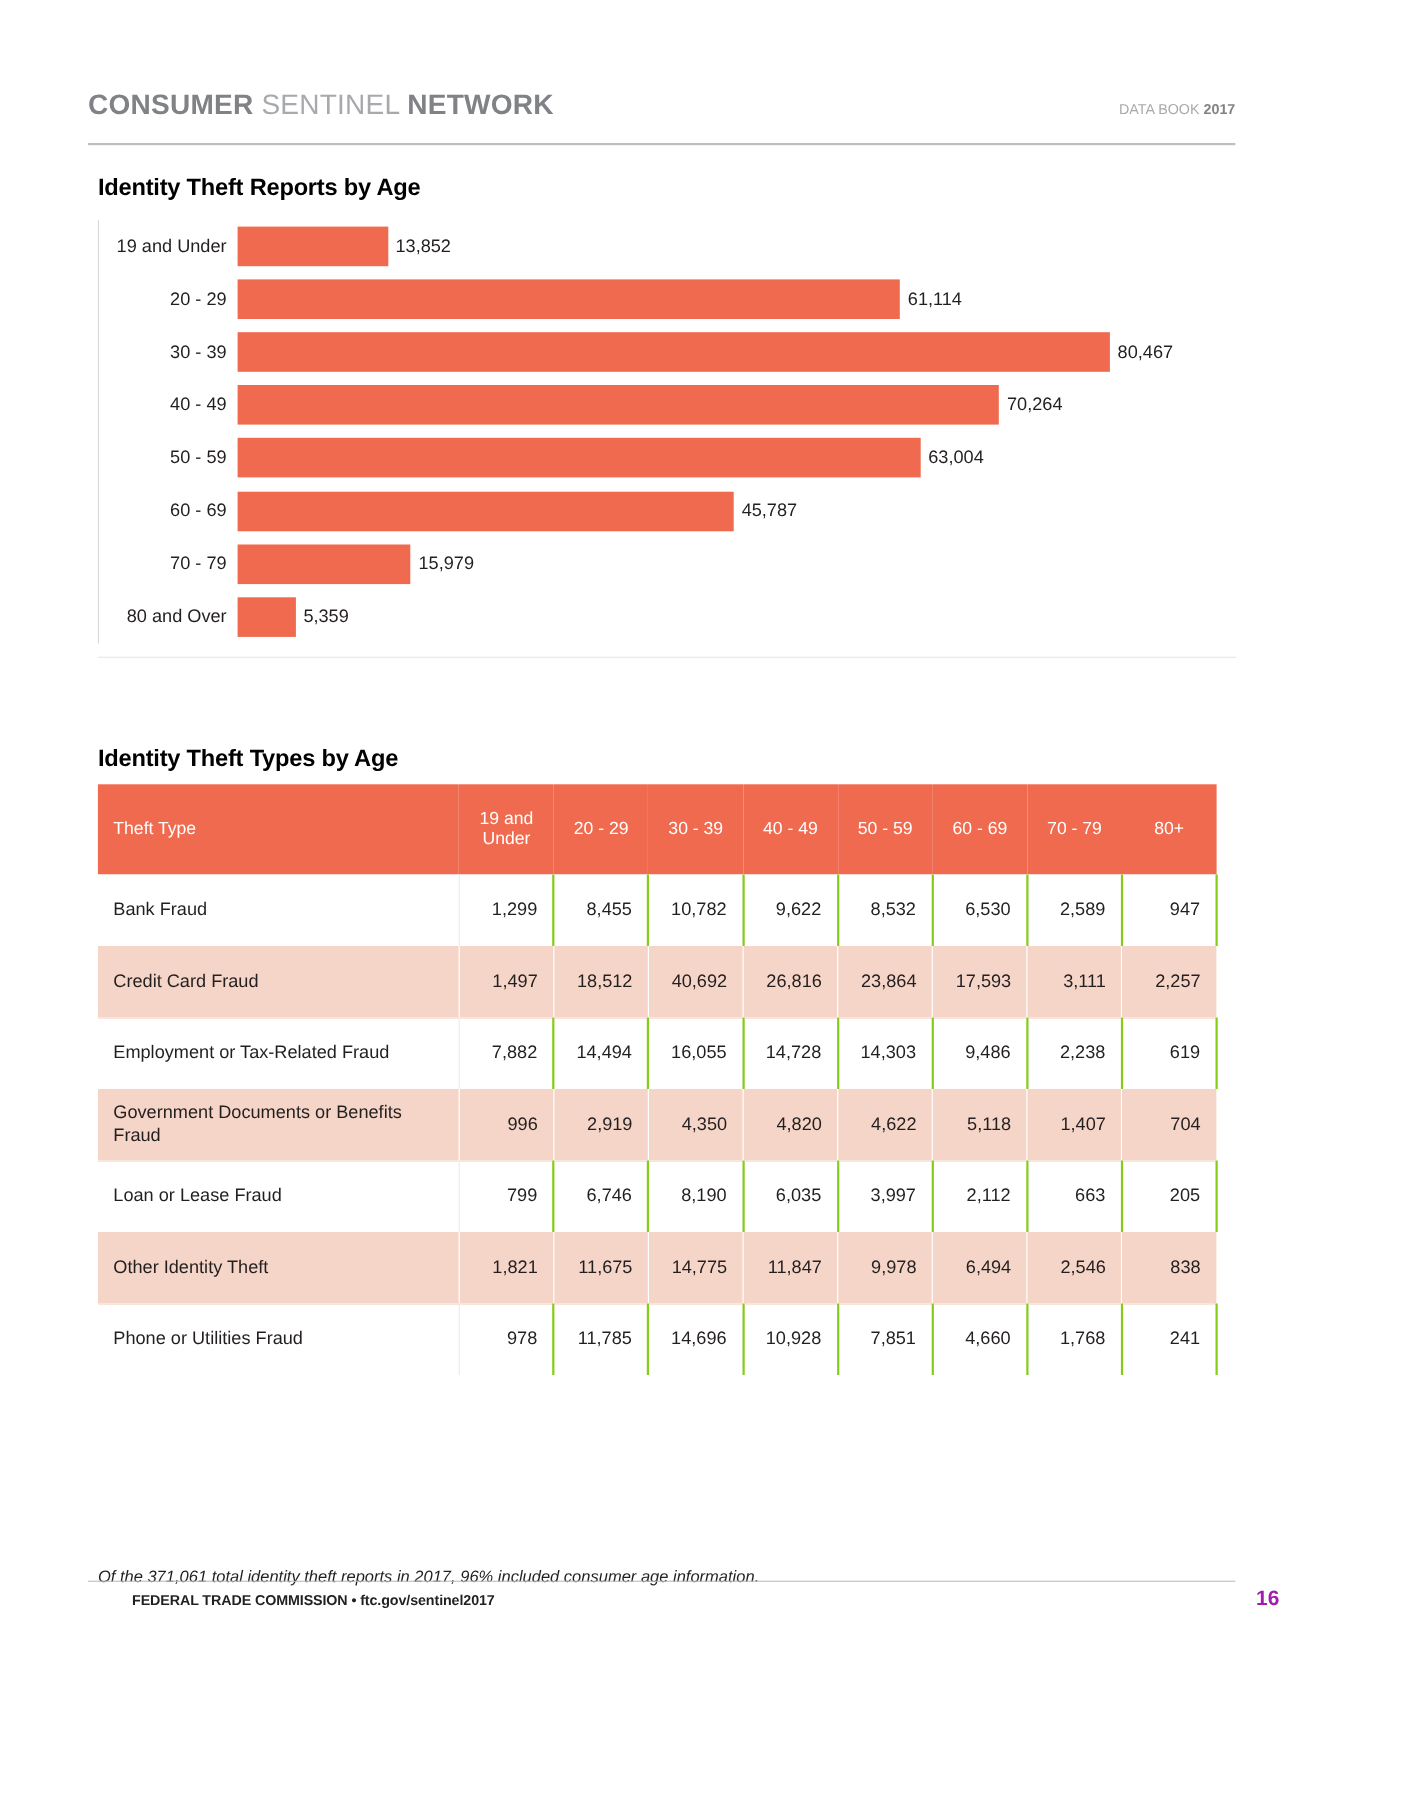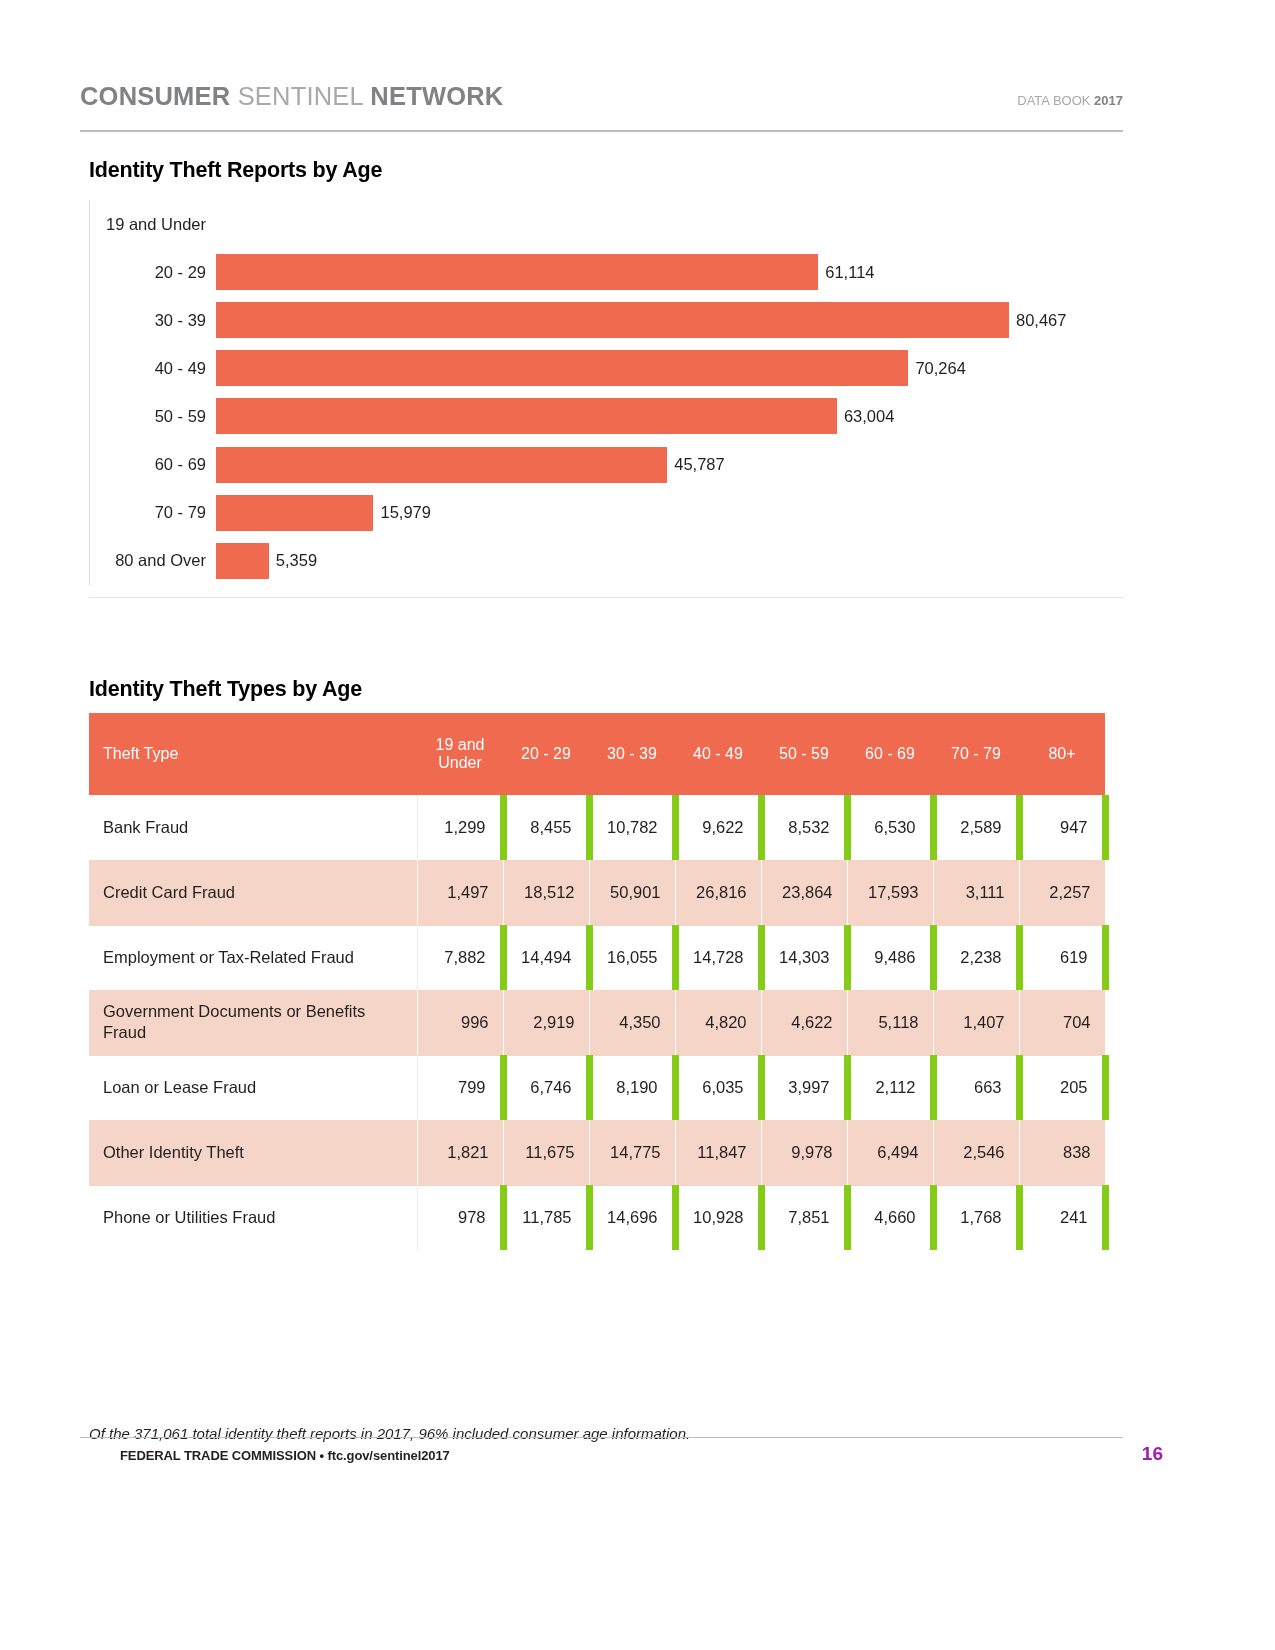--- a/index.html
+++ b/index.html
@@ -167,21 +167,21 @@
   table.data tbody td.num {
     text-align: right;
   }
   table.data tbody tr.alt td {
     background: #f5d5c7;
     border-bottom: 1px solid #f5d5c7;
     border-right: 1px solid #ffffff;
   }
   table.data tbody tr.plain td {
     background: #ffffff;
-    border-right: 7px solid #84cc16;
+    border-right: 2px solid #84cc16;
     border-bottom: none;
   }
   table.data tbody tr.plain td.type { border-right: 1px solid #ececec; }
   table.data tbody td:last-child { border-right: none; }
 
   
   .footnote {
     position: absolute;
     left: 89px;
     top: 1409px;
@@ -238,20 +238,24 @@
   </div>
   <div class="rule-top"></div>
 
   <div class="section-title" id="title-chart">Identity Theft Reports by Age</div>
 
   <div class="chart-baseline"></div>
   <div class="chart">
     <div class="chart-rows" id="chart-rows">
         <div class="bar-row">
           <div class="bar-label">19 and Under</div>
+          <div class="bar-track">
+            <div class="bar" style="width: 136.511px; background: rgb(239, 106, 78);"></div>
+            <div class="bar-value">13,852</div>
+          </div>
         </div>
         <div class="bar-row">
           <div class="bar-label">20 - 29</div>
           <div class="bar-track">
             <div class="bar" style="width: 602.277px; background: rgb(239, 106, 78);"></div>
             <div class="bar-value">61,114</div>
           </div>
         </div>
         <div class="bar-row">
           <div class="bar-label">30 - 39</div>
@@ -325,21 +329,21 @@
             <td class="num">9,622</td>
             <td class="num">8,532</td>
             <td class="num">6,530</td>
             <td class="num">2,589</td>
             <td class="num">947</td>
           </tr>
           <tr class="alt">
             <td class="type">Credit Card Fraud</td>
             <td class="num">1,497</td>
             <td class="num">18,512</td>
-            <td class="num">50,901</td>
+            <td class="num">40,692</td>
             <td class="num">26,816</td>
             <td class="num">23,864</td>
             <td class="num">17,593</td>
             <td class="num">3,111</td>
             <td class="num">2,257</td>
           </tr>
           <tr class="plain">
             <td class="type">Employment or Tax-Related Fraud</td>
             <td class="num">7,882</td>
             <td class="num">14,494</td>

